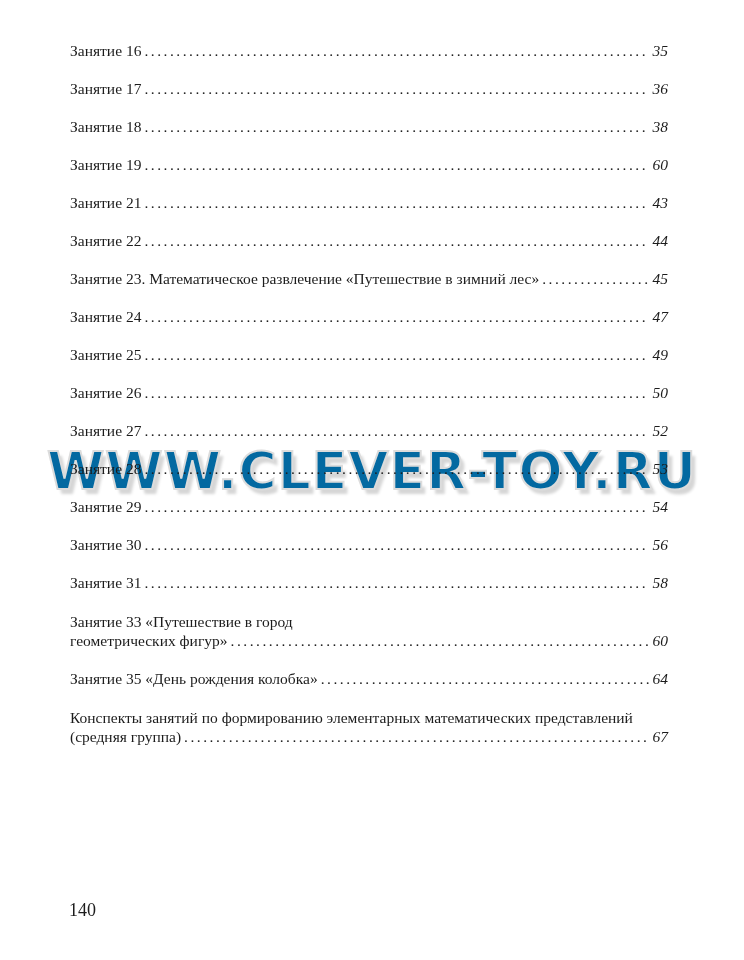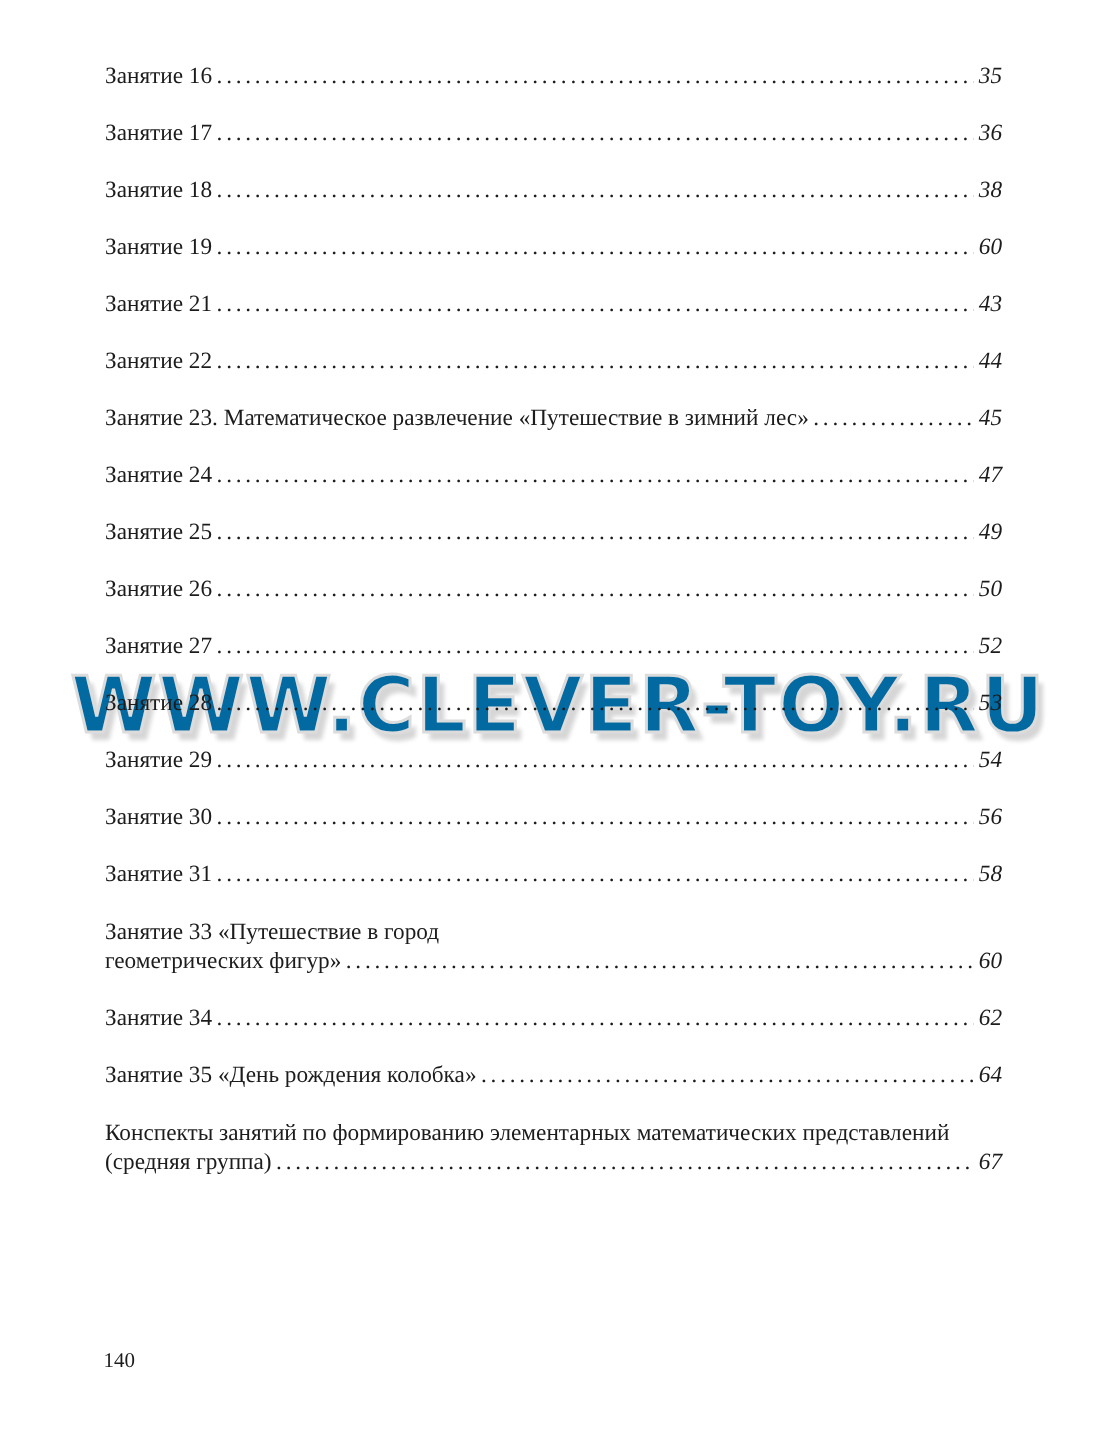--- a/index.html
+++ b/index.html
@@ -68,21 +68,21 @@
   }
   .pagenum {
     white-space: nowrap;
     font-style: italic;
   }
   .folio {
     position: absolute;
     left: 69px;
     top: 900px;
     z-index: 1;
-    font-size: 14px;
+    font-size: 18px;
   }
 </style>
 </head>
 <body>
 
 <div class="page">
   <div class="watermark">WWW.CLEVER-TOY.RU</div>
   <div class="toc">
   <div class="entry">
 
@@ -223,28 +223,20 @@
 
   <div class="entry">
     <div class="pre-line">Занятие 33 «Путешествие в город</div>
     <div class="dotted-line">
       <span class="label">геометрических фигур»</span>
       <span class="dots"></span>
       <span class="pagenum">60</span>
     </div>
   </div>
 
-  <div class="entry">
-
-    <div class="dotted-line">
-      <span class="label">Занятие 34</span>
-      <span class="dots"></span>
-      <span class="pagenum">62</span>
-    </div>
-  </div>
 
   <div class="entry">
 
     <div class="dotted-line">
       <span class="label">Занятие 35 «День рождения колобка»</span>
       <span class="dots"></span>
       <span class="pagenum">64</span>
     </div>
   </div>
 

